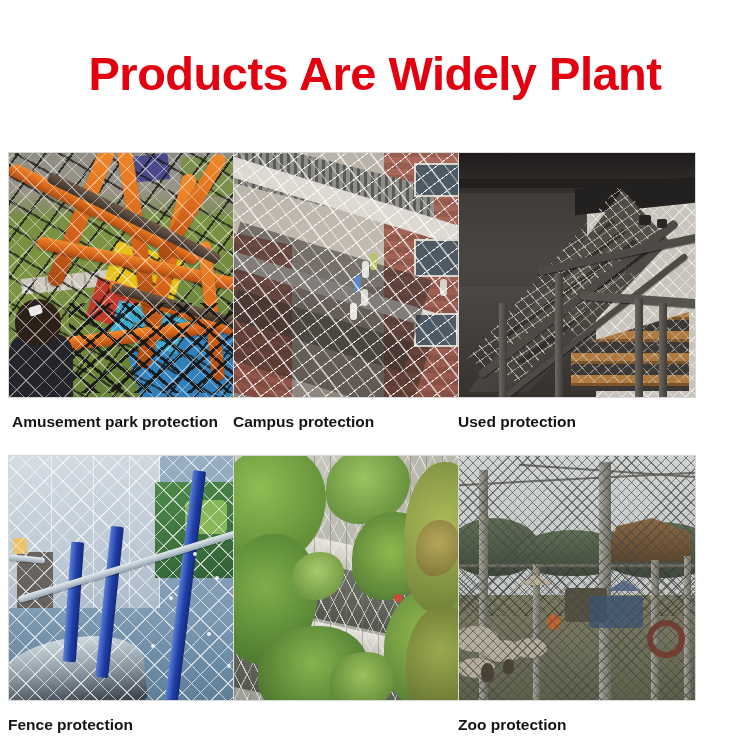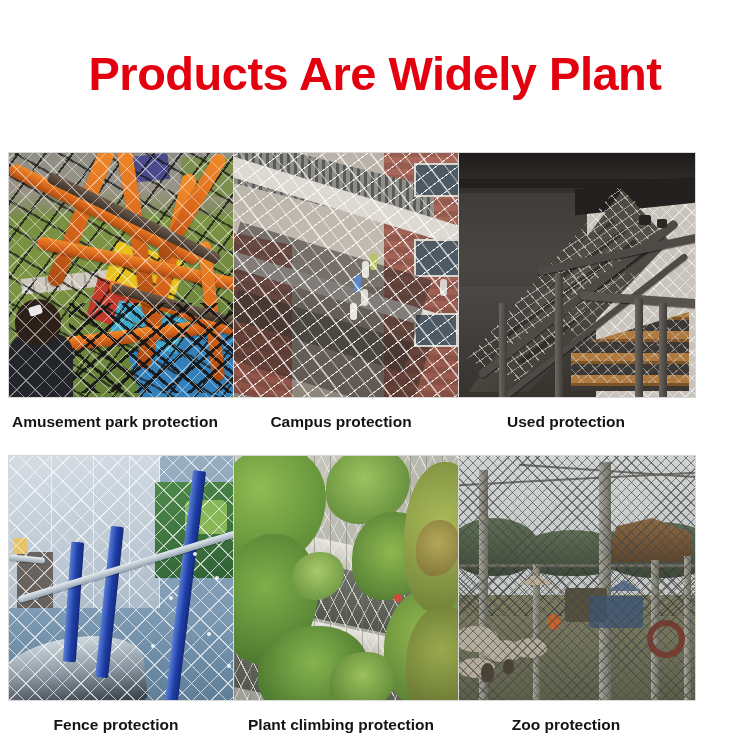--- a/index.html
+++ b/index.html
@@ -54,21 +54,21 @@
     height: 246px;
     border: 1px solid #d8d8d8;
     box-sizing: border-box;
     position: relative;
     overflow: hidden;
     background: #bdbdbd;
   }
   .caption {
     height: 48px;
     line-height: 48px;
-    text-align: center;
+    text-align: left;
     font-size: 15.5px;
     font-weight: bold;
     color: #141414;
     white-space: nowrap;
   }
   .caption.left-aligned { text-align: left; padding-left: 4px; }
 
   
   .layer { position: absolute; inset: 0; }
 
@@ -496,21 +496,20 @@
         <div class="leafblob" style="left:92px;  top:-8px;  width:84px;  height:76px;  background:radial-gradient(circle at 45% 40%,#9cc35f,#567f33);"></div>
         <div class="leafblob" style="left:118px; top:56px;  width:78px;  height:88px;  background:radial-gradient(circle at 50% 45%,#8fb84f,#4a7330);"></div>
         <div class="leafblob" style="left:150px; top:130px; width:96px;  height:120px; background:radial-gradient(circle at 45% 40%,#93b94f,#4d7530);"></div>
         <div class="leafblob" style="right:-10px;top:6px;   width:76px;  height:150px; background:radial-gradient(circle at 50% 40%,#a9b958,#6e7f36);"></div>
         <div class="leafblob" style="right:-6px; top:150px; width:70px;  height:110px; background:radial-gradient(circle at 50% 40%,#9aa94e,#5d6c2c);"></div>
         <div class="leafblob" style="left:58px;  top:96px;  width:52px;  height:48px;  background:radial-gradient(circle at 50% 40%,#a8c96a,#5e8a38);"></div>
         <div class="leafblob" style="left:96px;  top:196px; width:66px;  height:58px;  background:radial-gradient(circle at 50% 40%,#9cc05c,#4f7a2e);"></div>
         <div class="leafblob" style="left:182px; top:64px;  width:44px;  height:56px;  background:radial-gradient(circle at 50% 40%,#b3a857,#7d7236);"></div>
         <div style="position:absolute;left:160px;top:138px;width:8px;height:8px;background:#cf4a3a;border-radius:50%;"></div>
       </div>
-      <div class="caption">Plant climbing protection</div>
     </div>
 
     <div class="cell">
       <div class="photo">
         <div class="layer p6-sky"></div>
         <div class="p6-tree" style="left:-10px; top:62px; width:90px; height:58px;"></div>
         <div class="p6-tree" style="left:58px;  top:74px; width:110px;height:46px;"></div>
         <div class="p6-tree" style="left:140px; top:66px; width:120px;height:56px;"></div>
         <div class="p6-hut"></div>
         <div class="p6-ground"></div>

